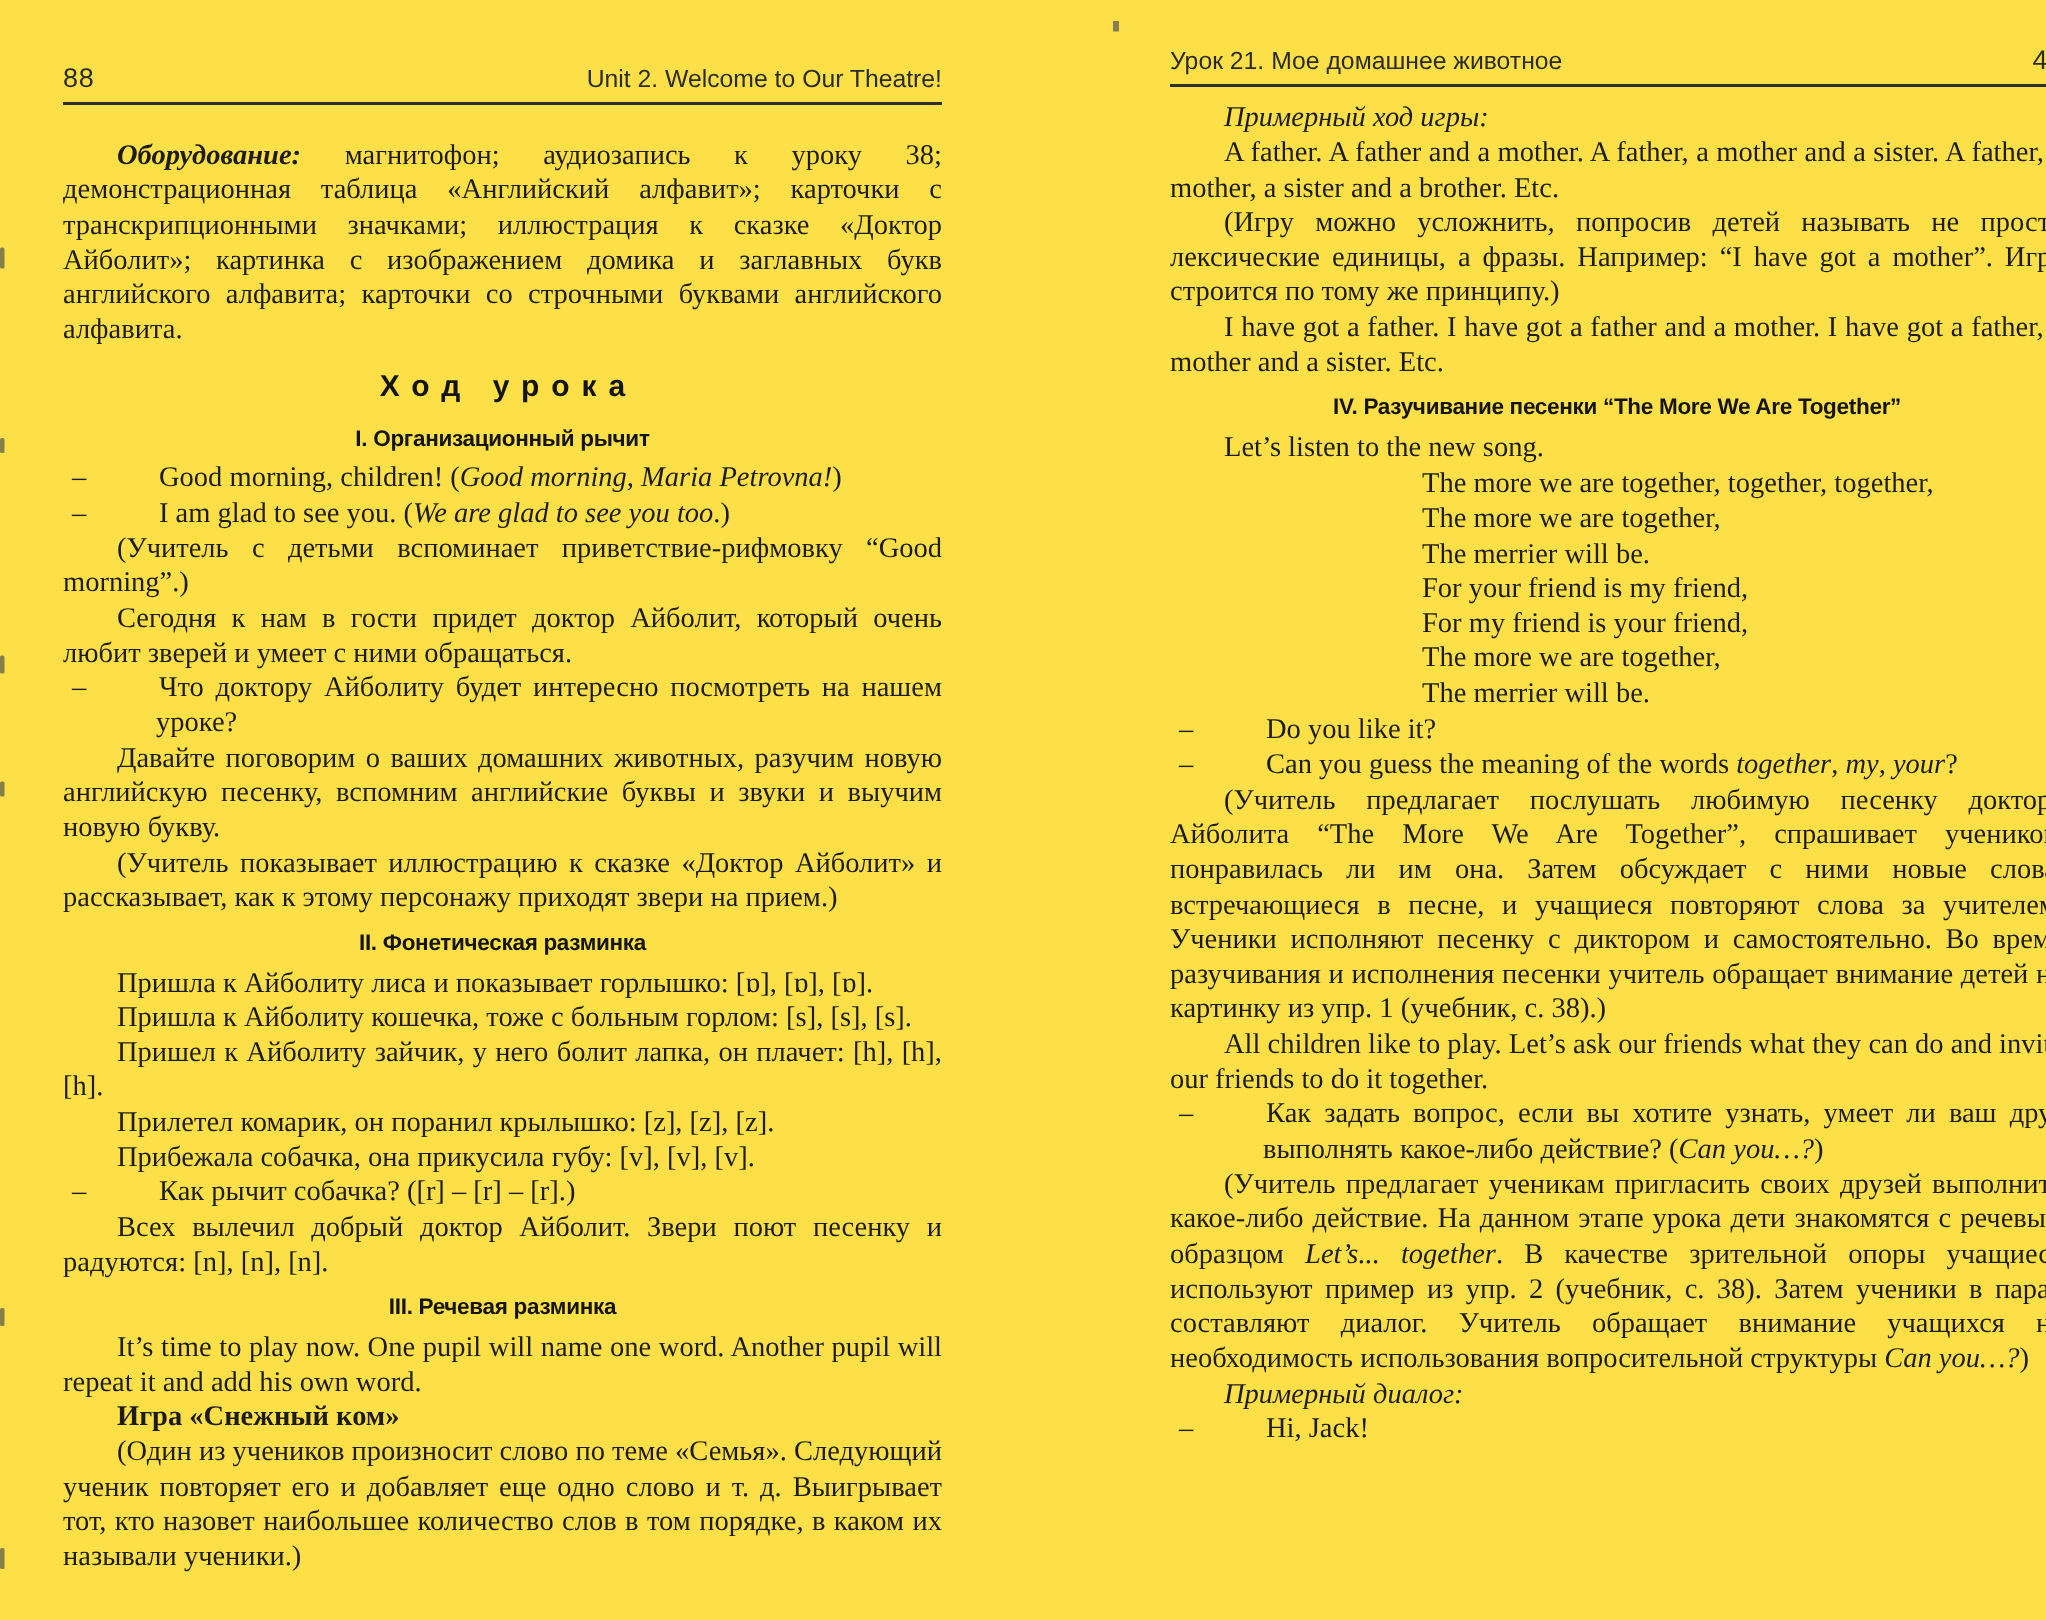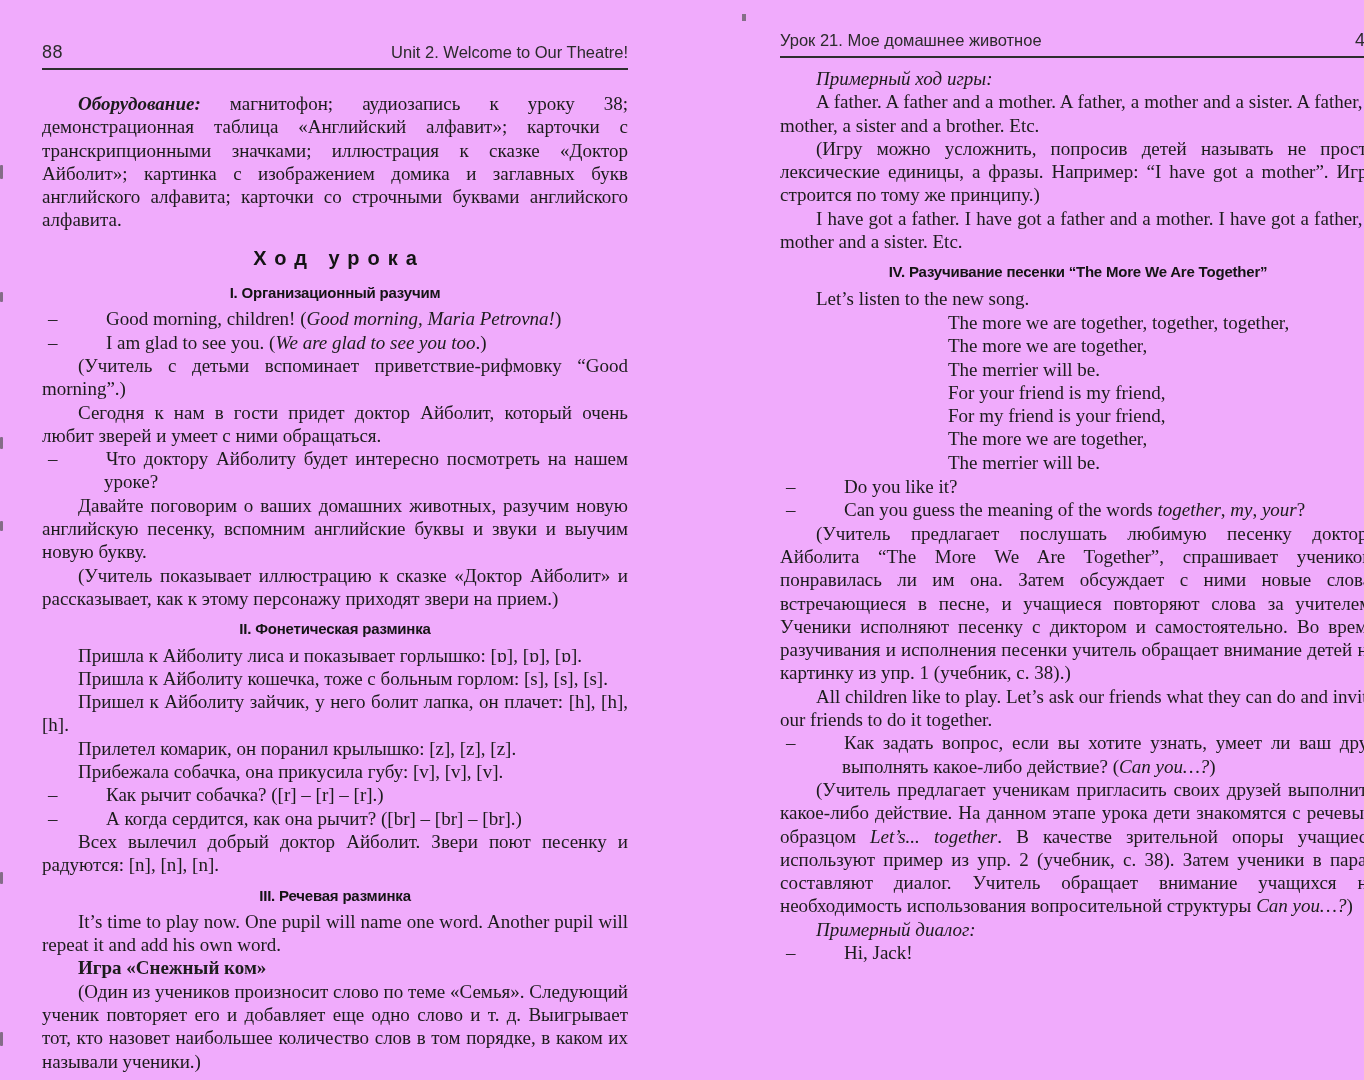--- a/index.html
+++ b/index.html
@@ -1,16 +1,16 @@
 <!DOCTYPE html>
 <html><head>
 <meta charset="utf-8">
 <style>
   html,body{margin:0;padding:0;background:#ffffff;}
-  .spread{position:relative;width:1364px;height:1080px;background:#f0abfc;overflow:hidden;
+  .spread{position:relative;width:1364px;height:1080px;background:#fde047;overflow:hidden;
           color:#1e1e1e;}
   .page{position:absolute;top:0;height:100%;}
   .page-left{left:42px;width:586px;}
   .page-right{left:780px;width:596px;}
 
   .page-header{display:flex;justify-content:space-between;align-items:baseline;
                border-bottom:2px solid #2e2e2e;padding-bottom:5px;
                font-family:"Liberation Sans",sans-serif;color:#2b2b2b;}
   .page-left  .page-header{margin-top:42px;}
   .page-right .page-header{margin-top:30px;}
@@ -47,36 +47,35 @@
 <div class="spread">
 
   <div class="page page-left">
     <header class="page-header">
       <span class="page-num">88</span>
       <span class="running-title">Unit 2. Welcome to Our Theatre!</span>
     </header>
     <div class="page-body" id="left-body">
         <div class="blk para"><span class="bi">Оборудование:</span><span> магнитофон; аудиозапись к уроку 38; демонстрационная таблица «Английский алфавит»; карточки с транскрипционными значками; иллюстрация к сказке «Доктор Айболит»; картинка с изображением домика и заглавных букв английского алфавита; карточки со строчными буквами английского алфавита.</span></div>
         <div class="blk center-heading"><span>Ход урока</span></div>
-        <div class="blk heading"><span>I. Организационный разучим</span></div>
+        <div class="blk heading"><span>I. Организационный рычит</span></div>
         <div class="blk dash"><span class="m">–</span><span>Good morning, children! (</span><span class="i">Good morning, Maria Petrovna!</span><span>)</span></div>
         <div class="blk dash"><span class="m">–</span><span>I am glad to see you. (</span><span class="i">We are glad to see you too</span><span>.)</span></div>
         <div class="blk para"><span>(Учитель с детьми вспоминает приветствие-рифмовку “Good morning”.)</span></div>
         <div class="blk para"><span>Сегодня к нам в гости придет доктор Айболит, который очень любит зверей и умеет с ними обращаться.</span></div>
         <div class="blk dash"><span class="m">–</span><span>Что доктору Айболиту будет интересно посмотреть на нашем уроке?</span></div>
         <div class="blk para"><span>Давайте поговорим о ваших домашних животных, разучим новую английскую песенку, вспомним английские буквы и звуки и выучим новую букву.</span></div>
         <div class="blk para"><span>(Учитель показывает иллюстрацию к сказке «Доктор Айболит» и рассказывает, как к этому персонажу приходят звери на прием.)</span></div>
         <div class="blk heading"><span>II. Фонетическая разминка</span></div>
         <div class="blk para"><span>Пришла к Айболиту лиса и показывает горлышко: [ɒ], [ɒ], [ɒ].</span></div>
         <div class="blk para"><span>Пришла к Айболиту кошечка, тоже с больным горлом: [s], [s], [s].</span></div>
         <div class="blk para"><span>Пришел к Айболиту зайчик, у него болит лапка, он плачет: [h], [h], [h].</span></div>
         <div class="blk para"><span>Прилетел комарик, он поранил крылышко: [z], [z], [z].</span></div>
         <div class="blk para"><span>Прибежала собачка, она прикусила губу: [v], [v], [v].</span></div>
         <div class="blk dash"><span class="m">–</span><span>Как рычит собачка? ([r] – [r] – [r].)</span></div>
-        <div class="blk dash"><span class="m">–</span><span>А когда сердится, как она рычит? ([br] – [br] – [br].)</span></div>
         <div class="blk para"><span>Всех вылечил добрый доктор Айболит. Звери поют песенку и радуются: [n], [n], [n].</span></div>
         <div class="blk heading"><span>III. Речевая разминка</span></div>
         <div class="blk para"><span>It’s time to play now. One pupil will name one word. Another pupil will repeat it and add his own word.</span></div>
         <div class="blk para"><span class="b">Игра «Снежный ком»</span></div>
         <div class="blk para"><span>(Один из учеников произносит слово по теме «Семья». Следующий ученик повторяет его и добавляет еще одно слово и т. д. Выигрывает тот, кто назовет наибольшее количество слов в том порядке, в каком их называли ученики.)</span></div>
       </div>
   </div>
 
   <div class="page page-right">
     <header class="page-header">

